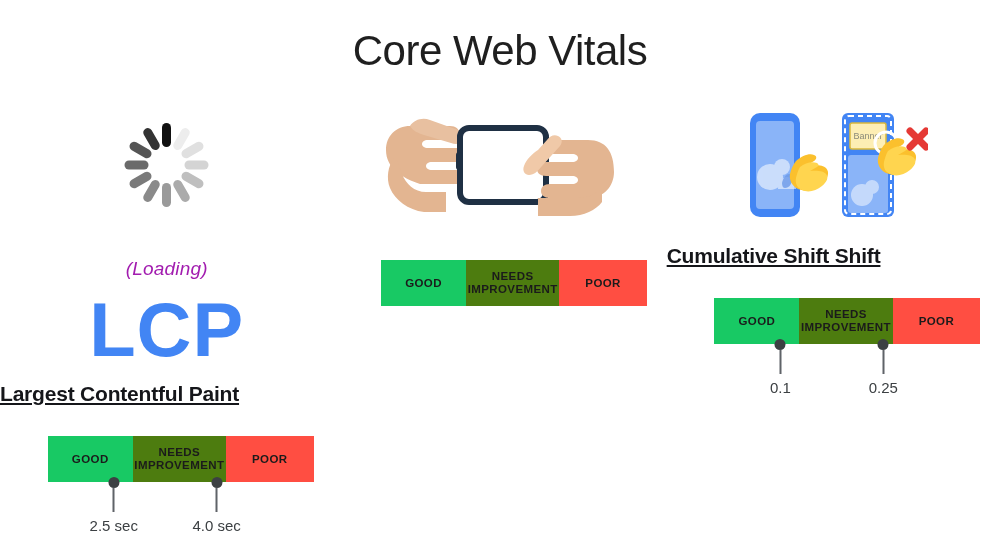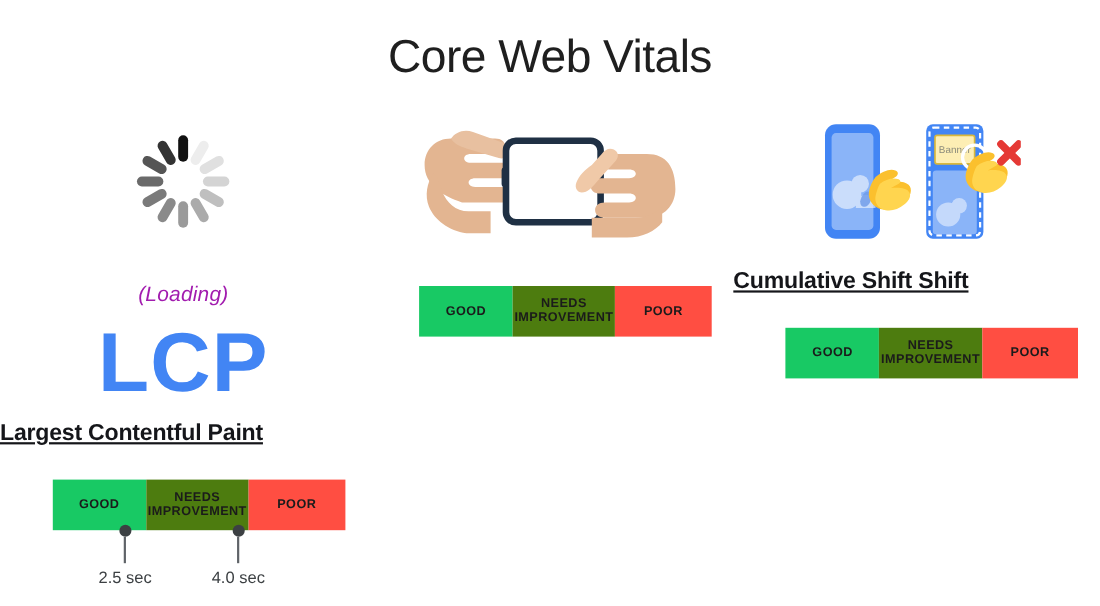--- a/index.html
+++ b/index.html
@@ -213,17 +213,29 @@
         </svg>
       </div>
       <div class="fullname">Cumulative Shift Shift</div>
 
       <div class="bar-wrap">
         <div class="bar">
           <div class="seg good" style="width:32%">GOOD</div>
           <div class="seg needs" style="width:35%">NEEDS IMPROVEMENT</div>
           <div class="seg poor" style="width:33%">POOR</div>
         </div>
+        <div class="markers">
+          <div class="marker" style="left:32%">
+            <div class="dot"></div>
+            <div class="stem"></div>
+            <div class="lbl">0.1</div>
+          </div>
+          <div class="marker" style="left:67%">
+            <div class="dot"></div>
+            <div class="stem"></div>
+            <div class="lbl">0.25</div>
+          </div>
+        </div>
       </div>
     </div>
 
   </div>
 </div>
 
 </body></html>

